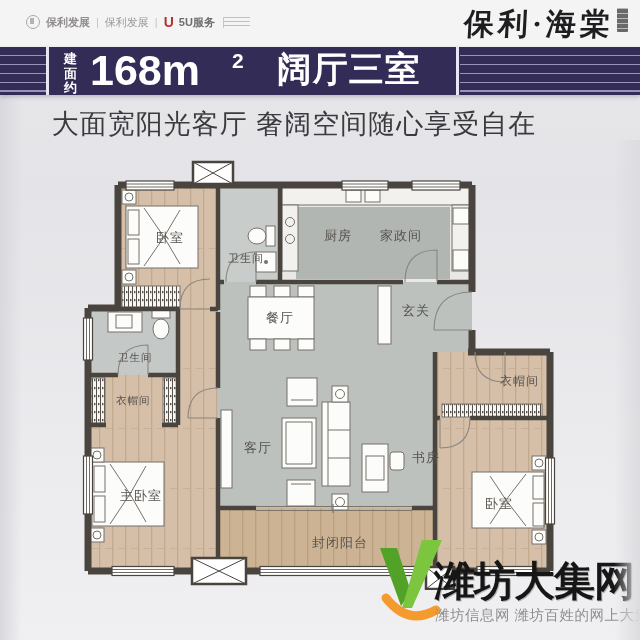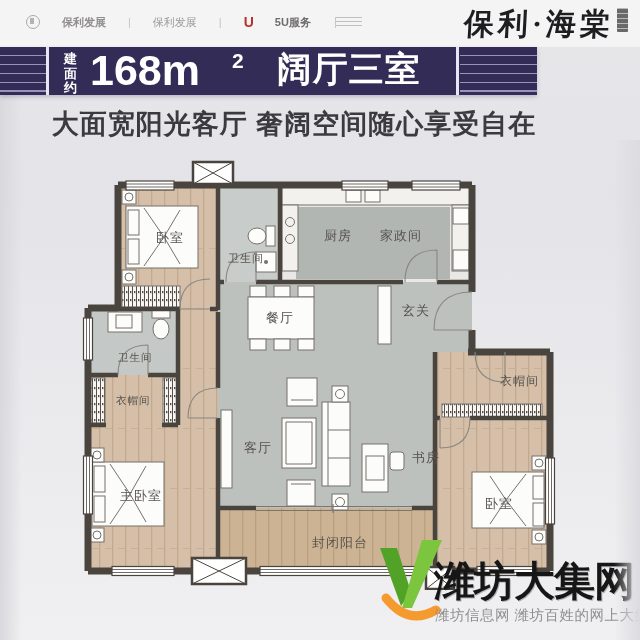--- a/index.html
+++ b/index.html
@@ -5,54 +5,54 @@
   html,body{margin:0;padding:0;}
   .page{position:relative;width:640px;height:640px;overflow:hidden;
         font-family:"Liberation Sans","DejaVu Sans",sans-serif;
         background:linear-gradient(180deg,#e7e7ea 0%,#e4e4e8 30%,#ebebee 70%,#f0f0f2 100%);}
   .page::before{content:"";position:absolute;left:0;top:0;bottom:0;width:22px;
         background:linear-gradient(90deg,#d8d8dd,rgba(216,216,221,0));}
   .page::after{content:"";position:absolute;right:0;top:140px;bottom:0;width:26px;
         background:linear-gradient(270deg,#dcdce0,rgba(220,220,224,0));}
   
   .header{position:absolute;left:0;top:0;width:640px;height:47px;background:#f4f4f5;}
-  .logos{position:absolute;left:26px;top:14px;display:flex;align-items:center;gap:22px;
+  .logos{position:absolute;left:26px;top:14px;display:flex;align-items:center;gap:6px;
          font-size:11px;color:#908d8c;font-weight:bold;white-space:nowrap;}
   .logo-ring{width:12px;height:12px;border:1.6px solid #aba8a6;border-radius:50%;
          display:inline-block;position:relative;}
   .logo-ring::after{content:"";position:absolute;left:3px;top:2px;width:4px;height:6px;background:#b5b2b0;}
   .logo-div{color:#c6c4c4;font-weight:normal;}
   .logo-u{color:#b5332c;font-weight:900;font-size:14px;letter-spacing:-1px;}
   .logo-5u{color:#6f6c6b;}
   .fineprint{width:26px;height:11px;border-left:1px solid #c9c7c6;margin-left:2px;
          background:repeating-linear-gradient(180deg,#c2c0bf 0 1px,transparent 1px 4px);}
   .brand{position:absolute;right:26px;top:4px;font-family:"Liberation Serif","DejaVu Serif",serif;
          font-size:30px;font-weight:bold;color:#1e1d20;letter-spacing:4px;transform:skewX(-3deg);}
   .seal{position:absolute;right:12px;top:8px;width:11px;height:24px;background:#3c3a3c;
          opacity:.75;border-radius:1px;
          background-image:repeating-linear-gradient(180deg,rgba(255,255,255,.55) 0 1px,transparent 1px 5px);}
   
-  .banner{position:absolute;left:0;top:47px;width:537px;height:48px;background:#332c57;
+  .banner{position:absolute;left:0;top:47px;width:640px;height:48px;background:#332c57;
           box-shadow:0 2px 4px rgba(60,55,100,.25);}
   .banner .lines{position:absolute;top:0;bottom:0;
           background:repeating-linear-gradient(180deg,transparent 0 7.5px,#9a91bc 7.5px 9px);}
   .lines.left{left:0;width:46px;}
   .lines.right{left:460px;right:0;}
   .banner .sep{position:absolute;top:0;bottom:0;width:2.5px;background:#e8e6f2;}
   .sep.s1{left:46px;} .sep.s2{left:456px;}
   .area-note{position:absolute;left:64px;top:5px;width:15px;font-size:13px;line-height:1.12;
           color:#fff;font-weight:bold;word-break:break-all;}
   .big-title{position:absolute;left:90px;top:-1px;height:48px;display:flex;align-items:center;
           color:#fff;font-weight:bold;gap:31px;}
   .big-num{font-size:43px;letter-spacing:0;}
   .big-sup{font-size:21px;align-self:flex-start;margin:3px 2px 0 1px;}
   .big-cjk{font-size:35px;letter-spacing:1px;margin-top:-2px;}
   
   .subtitle{position:absolute;left:0;top:106px;width:588px;text-align:center;
-          font-size:27px;color:#3b3b3f;letter-spacing:1px;font-weight:700;}
+          font-size:27px;color:#3b3b3f;letter-spacing:1px;font-weight:400;}
   
   .plan{position:absolute;left:60px;top:160px;width:520px;height:430px;}
   
   .wm{position:absolute;left:372px;top:540px;width:268px;height:95px;}
   .wm-logo{position:absolute;left:8px;top:0;}
   .wm-name{position:absolute;left:62px;top:14px;font-size:41px;font-weight:900;color:#161616;
            letter-spacing:-1px;white-space:nowrap;text-shadow:1px 1px 0 rgba(0,0,0,.25);}
   .wm-tag{position:absolute;left:63px;top:66px;font-size:14.5px;color:#8f8f90;letter-spacing:.5px;
            white-space:nowrap;}
   text{font-family:"Liberation Sans","DejaVu Sans",sans-serif;}

